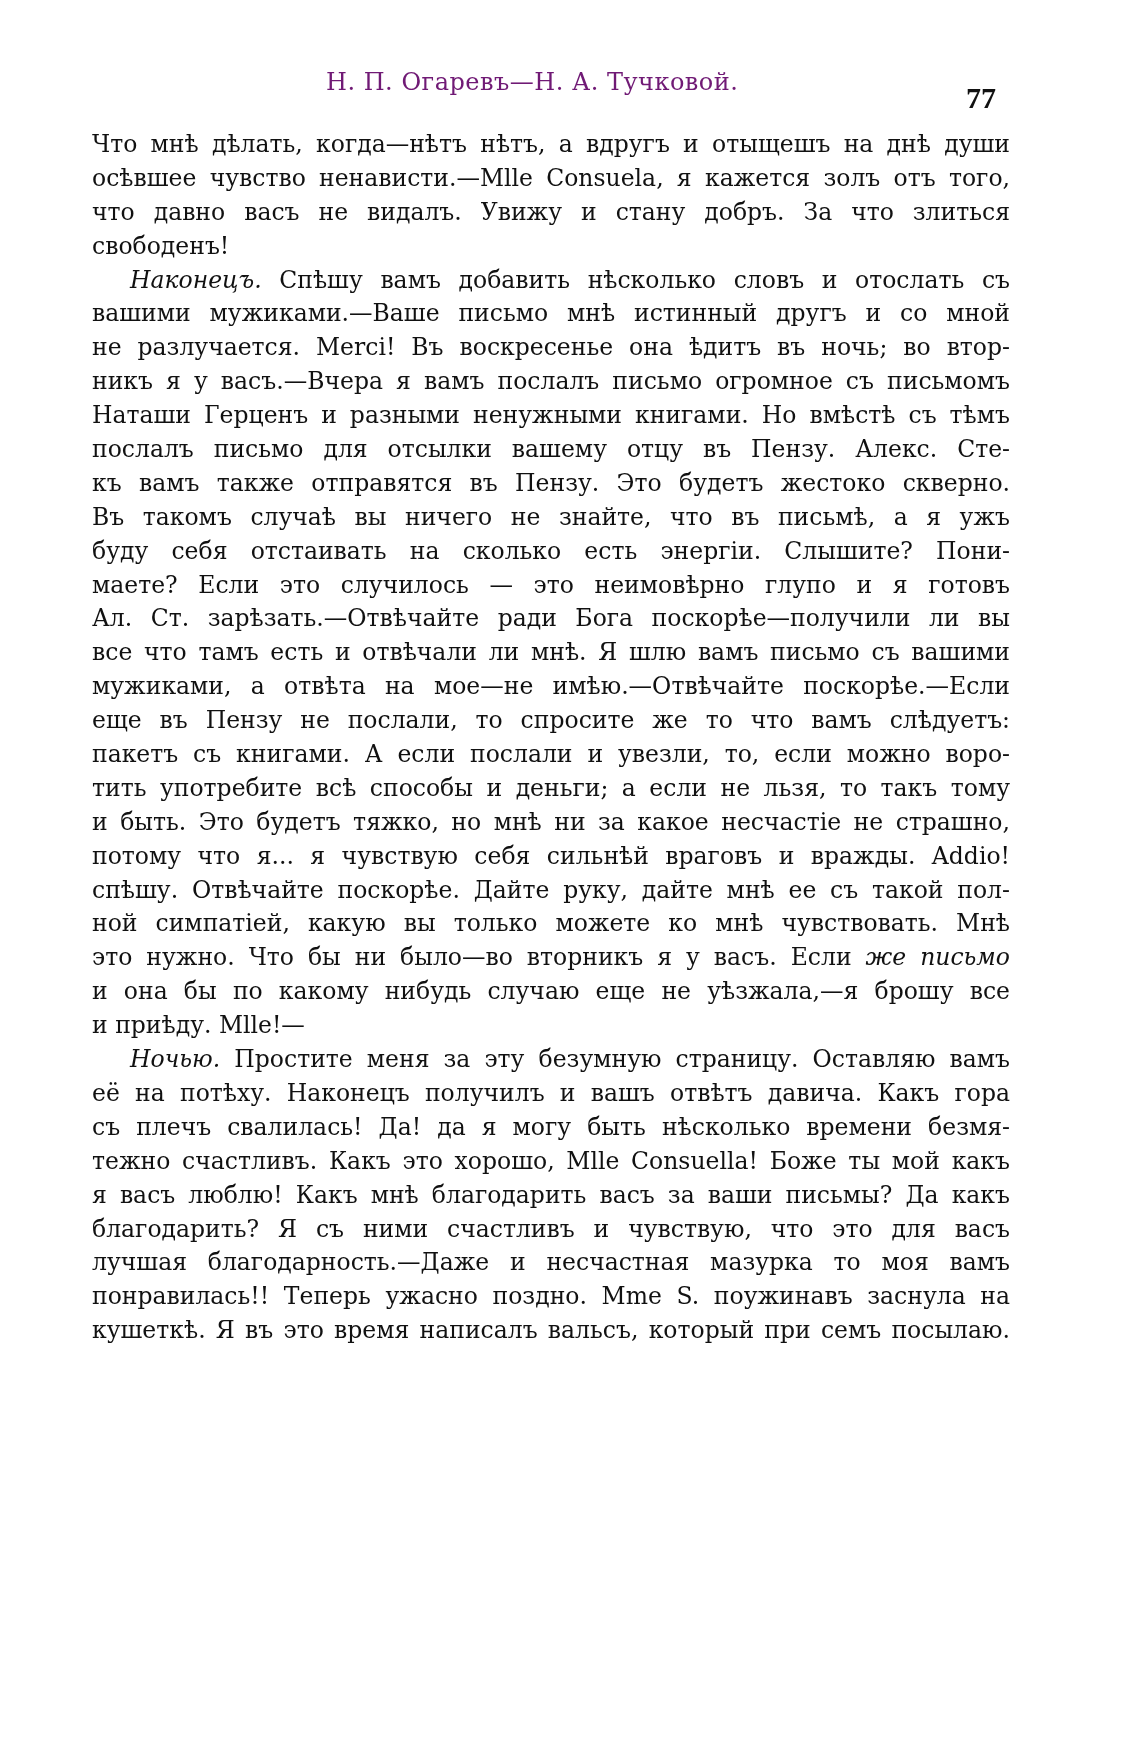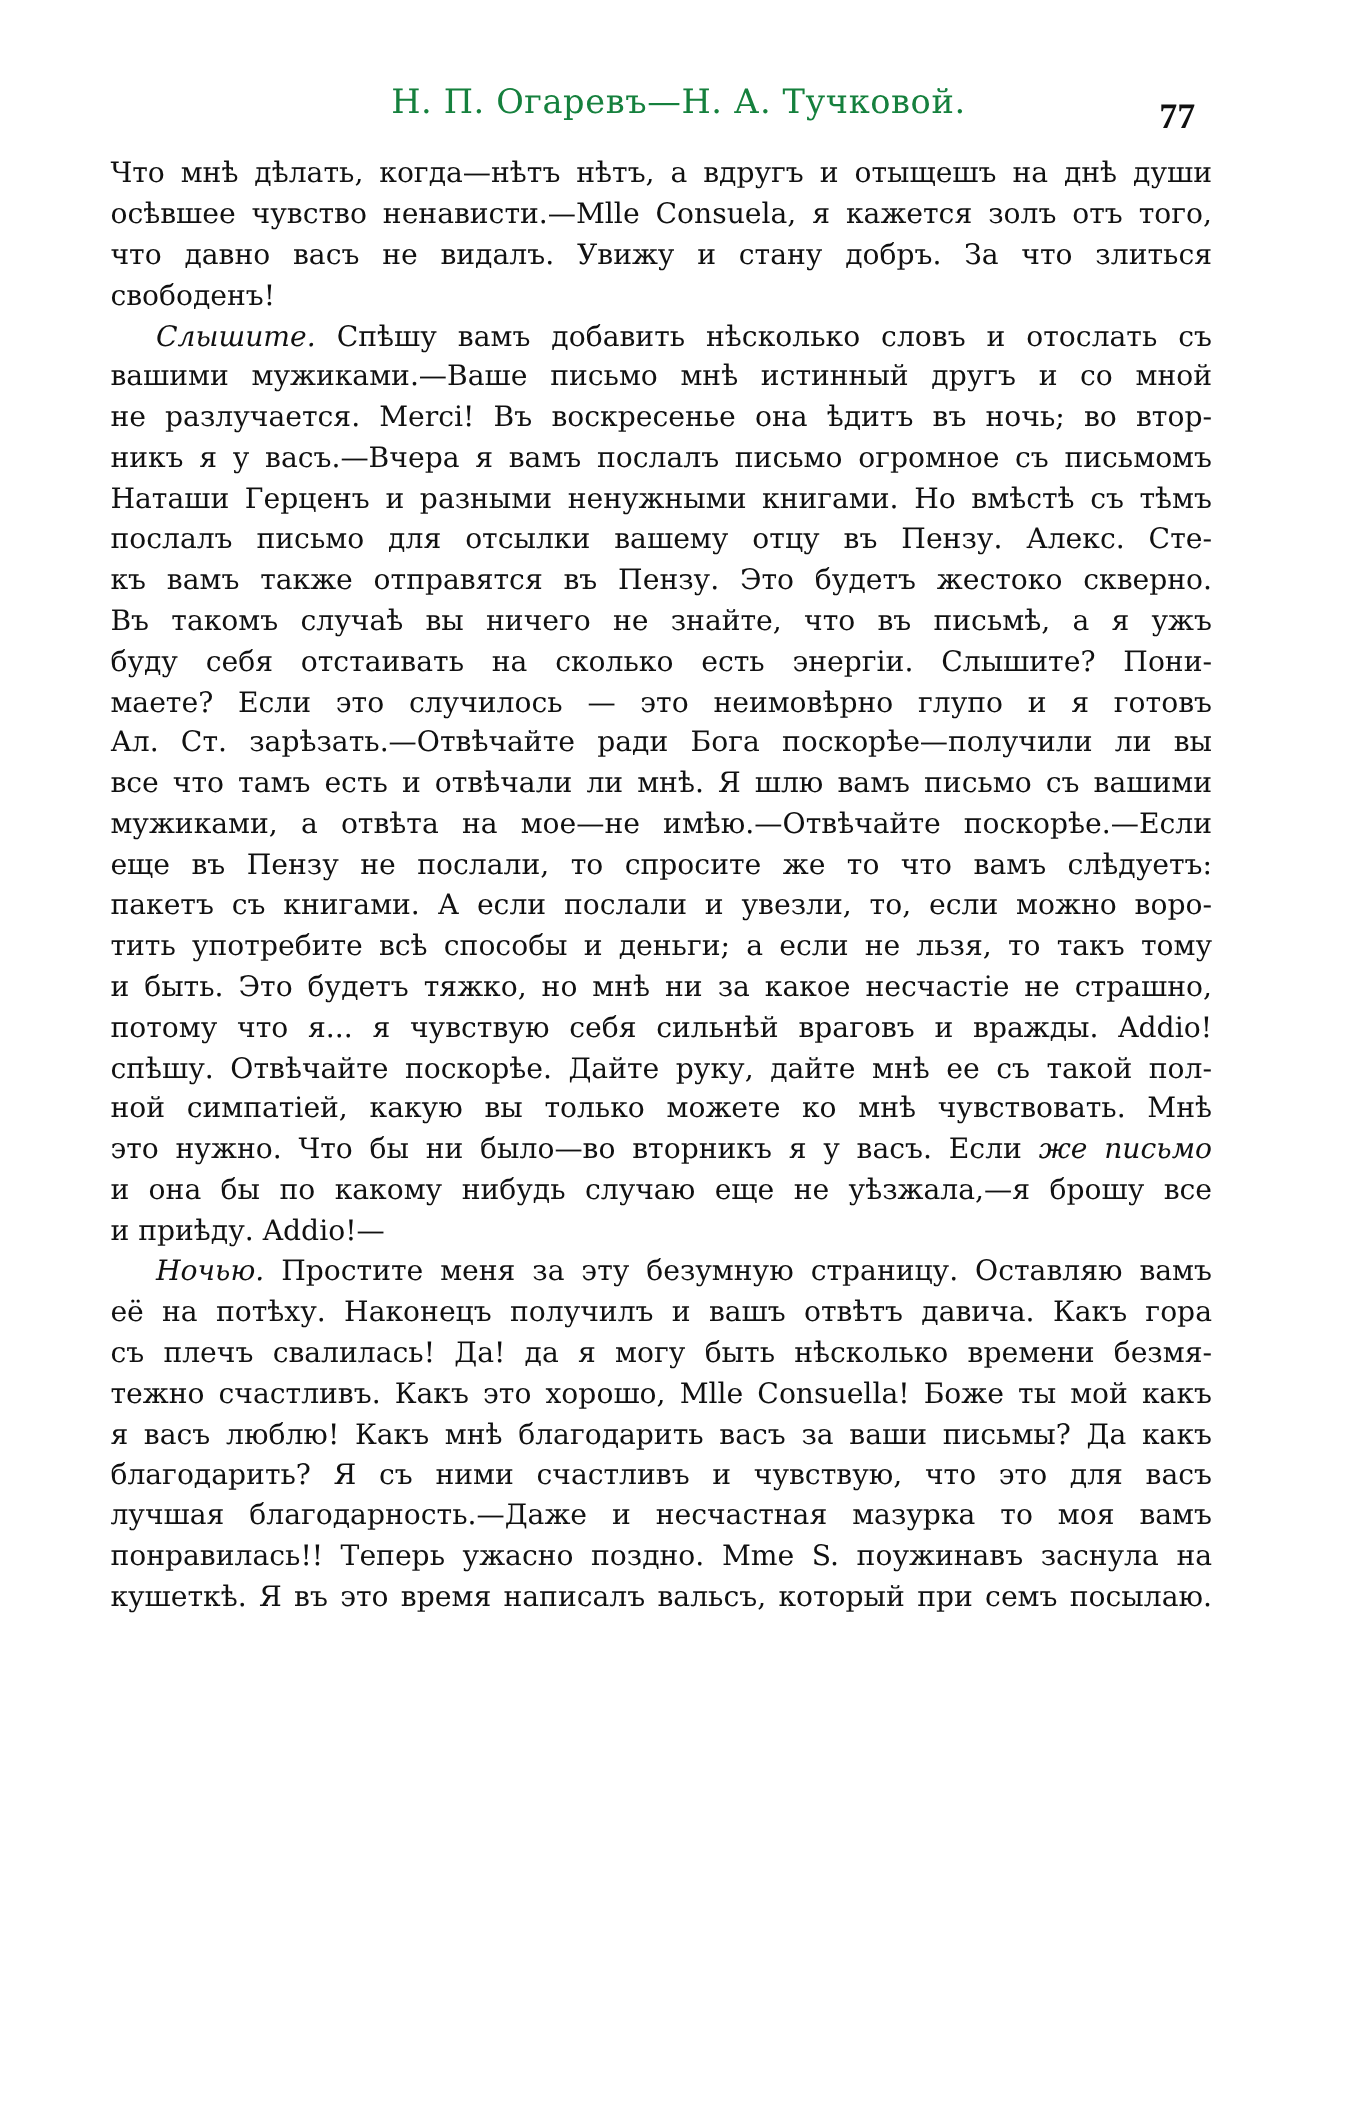--- a/index.html
+++ b/index.html
@@ -1,20 +1,20 @@
 <!DOCTYPE html>
 <html><head>
 <meta charset="utf-8">
 <style>
   html, body { margin: 0; padding: 0; background: #ffffff; }
   body { width: 1140px; height: 1759px; position: relative; overflow: hidden; }
   .page { position: absolute; left: 0; top: 0; width: 1140px; height: 1759px; background: #fff; }
   .header-title {
     position: absolute; left: 326px; top: 68px;
-    font-family: "DejaVu Serif", serif; font-size: 28px; color: #15803d;
+    font-family: "DejaVu Serif", serif; font-size: 24px; color: #701a75;
     letter-spacing: 0.5px; white-space: nowrap;
   }
   .page-number {
     position: absolute; left: 966px; top: 81px;
     font-family: "Liberation Serif", serif; font-size: 30px; font-weight: bold; color: #111;
   }
   .body-text {
     position: absolute; left: 92px; top: 128px; width: 918px;
     font-family: "DejaVu Serif", serif; font-size: 23.5px; color: #111;
   }
@@ -33,21 +33,21 @@
   <div class="header-title">Н. П. Огаревъ—Н. А. Тучковой.</div>
   <div class="page-number">77</div>
 
   <div class="body-text">
 
     <span class="line" style="display: block; width: auto;">Что мнѣ дѣлать, когда—нѣтъ нѣтъ, а вдругъ и отыщешъ на днѣ души</span>
     <span class="line" style="display: block; width: auto;">осѣвшее чувство ненависти.—Mlle Consuela, я кажется золъ отъ того,</span>
     <span class="line" style="display: block; width: auto;">что давно васъ не видалъ. Увижу и стану добръ. За что злиться</span>
     <span class="line last" style="display: block; width: auto;">свободенъ!</span>
 
-    <span class="line indent" style="display: block; width: auto;"><em>Слышите.</em><span> Спѣшу вамъ добавить нѣсколько словъ и отослать съ</span></span>
+    <span class="line indent" style="display: block; width: auto;"><em>Наконецъ.</em><span> Спѣшу вамъ добавить нѣсколько словъ и отослать съ</span></span>
     <span class="line" style="display: block; width: auto;">вашими мужиками.—Ваше письмо мнѣ истинный другъ и со мной</span>
     <span class="line" style="display: block; width: auto;">не разлучается. Merci! Въ воскресенье она ѣдитъ въ ночь; во втор-</span>
     <span class="line" style="display: block; width: auto;">никъ я у васъ.—Вчера я вамъ послалъ письмо огромное съ письмомъ</span>
     <span class="line" style="display: block; width: auto;">Наташи Герценъ и разными ненужными книгами. Но вмѣстѣ съ тѣмъ</span>
     <span class="line" style="display: block; width: auto;">послалъ письмо для отсылки вашему отцу въ Пензу. Алекс. Сте-</span>
     <span class="line" style="display: block; width: auto;">къ вамъ также отправятся въ Пензу. Это будетъ жестоко скверно.</span>
     <span class="line" style="display: block; width: auto;">Въ такомъ случаѣ вы ничего не знайте, что въ письмѣ, а я ужъ</span>
     <span class="line" style="display: block; width: auto;">буду себя отстаивать на сколько есть энергіи. Слышите? Пони-</span>
     <span class="line" style="display: block; width: auto;">маете? Если это случилось — это неимовѣрно глупо и я готовъ</span>
     <span class="line" style="display: block; width: auto;">Ал. Ст. зарѣзать.—Отвѣчайте ради Бога поскорѣе—получили ли вы</span>
@@ -55,21 +55,21 @@
     <span class="line" style="display: block; width: auto;">мужиками, а отвѣта на мое—не имѣю.—Отвѣчайте поскорѣе.—Если</span>
     <span class="line" style="display: block; width: auto;">еще въ Пензу не послали, то спросите же то что вамъ слѣдуетъ:</span>
     <span class="line" style="display: block; width: auto;">пакетъ съ книгами. А если послали и увезли, то, если можно воро-</span>
     <span class="line" style="display: block; width: auto;">тить употребите всѣ способы и деньги; а если не льзя, то такъ тому</span>
     <span class="line" style="display: block; width: auto;">и быть. Это будетъ тяжко, но мнѣ ни за какое несчастіе не страшно,</span>
     <span class="line" style="display: block; width: auto;">потому что я... я чувствую себя сильнѣй враговъ и вражды. Addio!</span>
     <span class="line" style="display: block; width: auto;">спѣшу. Отвѣчайте поскорѣе. Дайте руку, дайте мнѣ ее съ такой пол-</span>
     <span class="line" style="display: block; width: auto;">ной симпатіей, какую вы только можете ко мнѣ чувствовать. Мнѣ</span>
     <span class="line" style="display: block; width: auto;"><span>это нужно. Что бы ни было—во вторникъ я у васъ. Если </span><em>же письмо</em></span>
     <span class="line" style="display: block; width: auto;">и она бы по какому нибудь случаю еще не уѣзжала,—я брошу все</span>
-    <span class="line last" style="display: block; width: auto;">и приѣду. Addio!—</span>
+    <span class="line last" style="display: block; width: auto;">и приѣду. Mlle!—</span>
 
     <span class="line indent" style="display: block; width: auto;"><em>Ночью.</em><span> Простите меня за эту безумную страницу. Оставляю вамъ</span></span>
     <span class="line" style="display: block; width: auto;">её на потѣху. Наконецъ получилъ и вашъ отвѣтъ давича. Какъ гора</span>
     <span class="line" style="display: block; width: auto;">съ плечъ свалилась! Да! да я могу быть нѣсколько времени безмя-</span>
     <span class="line" style="display: block; width: auto;">тежно счастливъ. Какъ это хорошо, Mlle Consuella! Боже ты мой какъ</span>
     <span class="line" style="display: block; width: auto;">я васъ люблю! Какъ мнѣ благодарить васъ за ваши письмы? Да какъ</span>
     <span class="line" style="display: block; width: auto;">благодарить? Я съ ними счастливъ и чувствую, что это для васъ</span>
     <span class="line" style="display: block; width: auto;">лучшая благодарность.—Даже и несчастная мазурка то моя вамъ</span>
     <span class="line" style="display: block; width: auto;">понравилась!! Теперь ужасно поздно. Mme S. поужинавъ заснула на</span>
     <span class="line" style="display: block; width: auto;">кушеткѣ. Я въ это время написалъ вальсъ, который при семъ посылаю.</span>

